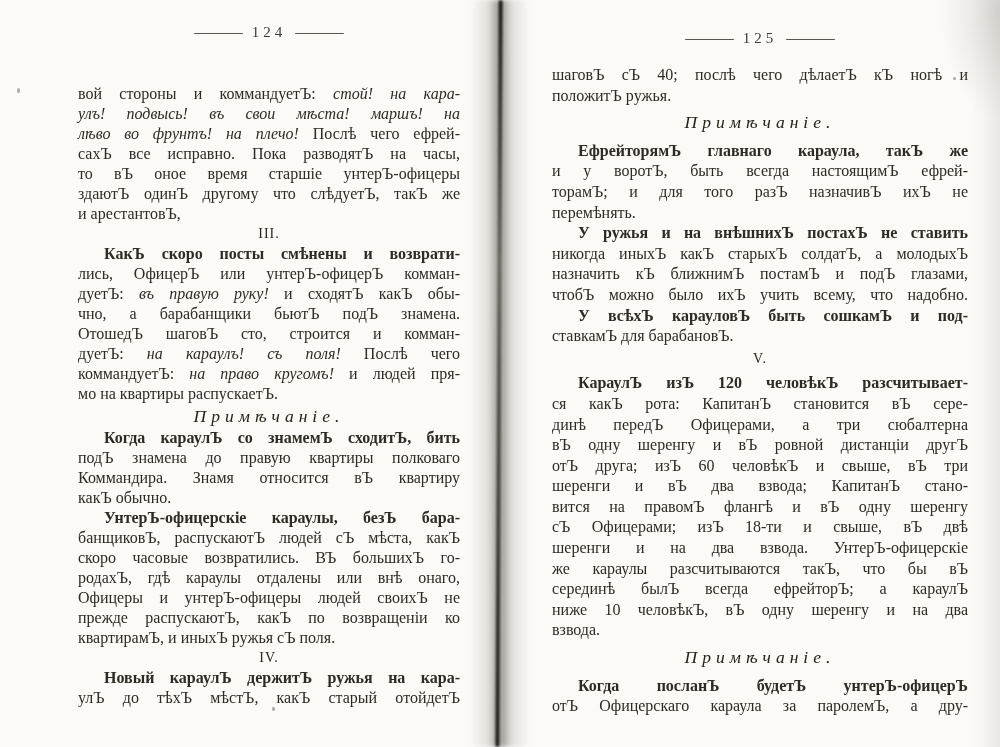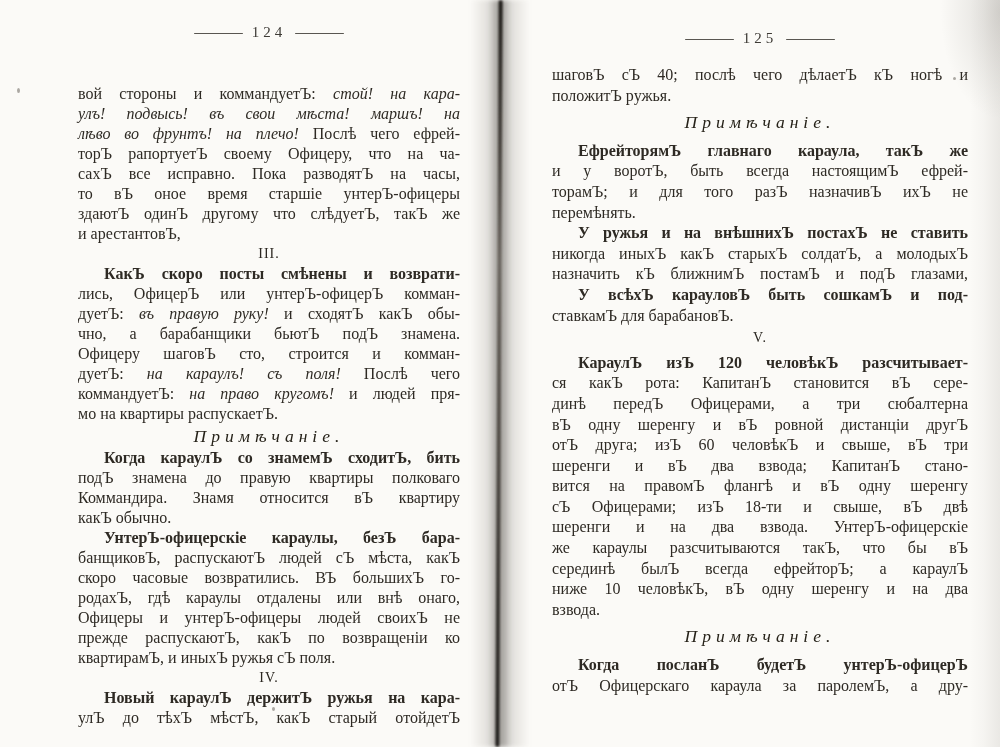--- a/index.html
+++ b/index.html
@@ -80,33 +80,32 @@
   <div class="page-header">
     <span class="dash">—</span>
     <span class="page-num">124</span>
     <span class="dash">—</span>
   </div>
   <div class="page-body">
       <div class="para">
         <div class="line"><span>вой стороны и коммандуетЪ: </span><span class="it">стой! на кара-</span></div>
         <div class="line"><span class="it">улъ! подвысь! въ свои мѣста! маршъ! на</span></div>
         <div class="line"><span class="it">лѣво во фрунтъ! на плечо!</span><span> Послѣ чего ефрей-</span></div>
-        <div class="line"><span>торЪ рапортуетЪ своему Офицеру, что на ча-</span></div>
         <div class="line"><span>сахЪ все исправно. Пока разводятЪ на часы,</span></div>
         <div class="line"><span>то вЪ оное время старшіе унтерЪ-офицеры</span></div>
         <div class="line"><span>здаютЪ одинЪ другому что слѣдуетЪ, такЪ же</span></div>
         <div class="line last"><span>и арестантовЪ,</span></div>
       </div>
       <div class="numeral">III.</div>
       <div class="para">
         <div class="line ind"><span>КакЪ скоро посты смѣнены и возврати-</span></div>
         <div class="line"><span>лись, ОфицерЪ или унтерЪ-офицерЪ комман-</span></div>
         <div class="line"><span>дуетЪ: </span><span class="it">въ правую руку!</span><span> и сходятЪ какЪ обы-</span></div>
         <div class="line"><span>чно, а барабанщики бьютЪ подЪ знамена.</span></div>
-        <div class="line"><span>Офицеру шаговЪ сто, строится и комман-</span></div>
+        <div class="line"><span>ОтошедЪ шаговЪ сто, строится и комман-</span></div>
         <div class="line"><span>дуетЪ: </span><span class="it">на караулъ! съ поля!</span><span> Послѣ чего</span></div>
         <div class="line"><span>коммандуетЪ: </span><span class="it">на право кругомъ!</span><span> и людей пря-</span></div>
         <div class="line last"><span>мо на квартиры распускаетЪ.</span></div>
       </div>
       <div class="heading">Примѣчаніе.</div>
       <div class="para">
         <div class="line ind"><span>Когда караулЪ со знамемЪ сходитЪ, бить</span></div>
         <div class="line"><span>подЪ знамена до правую квартиры полковаго</span></div>
         <div class="line"><span>Коммандира. Знамя относится вЪ квартиру</span></div>
         <div class="line last"><span>какЪ обычно.</span></div>
@@ -143,20 +142,21 @@
       <div class="para">
         <div class="line ind"><span>ЕфрейторямЪ главнаго караула, такЪ же</span></div>
         <div class="line"><span>и у воротЪ, быть всегда настоящимЪ ефрей-</span></div>
         <div class="line"><span>торамЪ; и для того разЪ назначивЪ ихЪ не</span></div>
         <div class="line last"><span>перемѣнять.</span></div>
       </div>
       <div class="para">
         <div class="line ind"><span>У ружья и на внѣшнихЪ постахЪ не ставить</span></div>
         <div class="line"><span>никогда иныхЪ какЪ старыхЪ солдатЪ, а молодыхЪ</span></div>
         <div class="line"><span>назначить кЪ ближнимЪ постамЪ и подЪ глазами,</span></div>
+        <div class="line"><span>чтобЪ можно было ихЪ учить всему, что надобно.</span></div>
       </div>
       <div class="para">
         <div class="line ind"><span>У всѣхЪ карауловЪ быть сошкамЪ и под-</span></div>
         <div class="line last"><span>ставкамЪ для барабановЪ.</span></div>
       </div>
       <div class="numeral">V.</div>
       <div class="para">
         <div class="line ind"><span>КараулЪ изЪ 120 человѣкЪ разсчитывает-</span></div>
         <div class="line"><span>ся какЪ рота: КапитанЪ становится вЪ сере-</span></div>
         <div class="line"><span>динѣ передЪ Офицерами, а три сюбалтерна</span></div>

